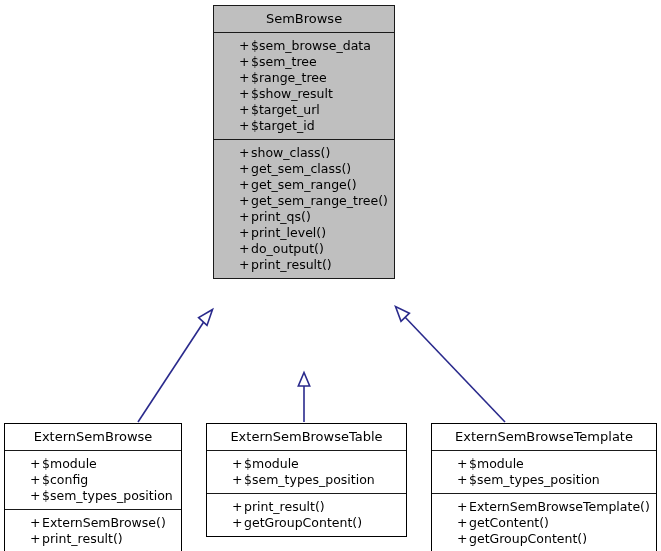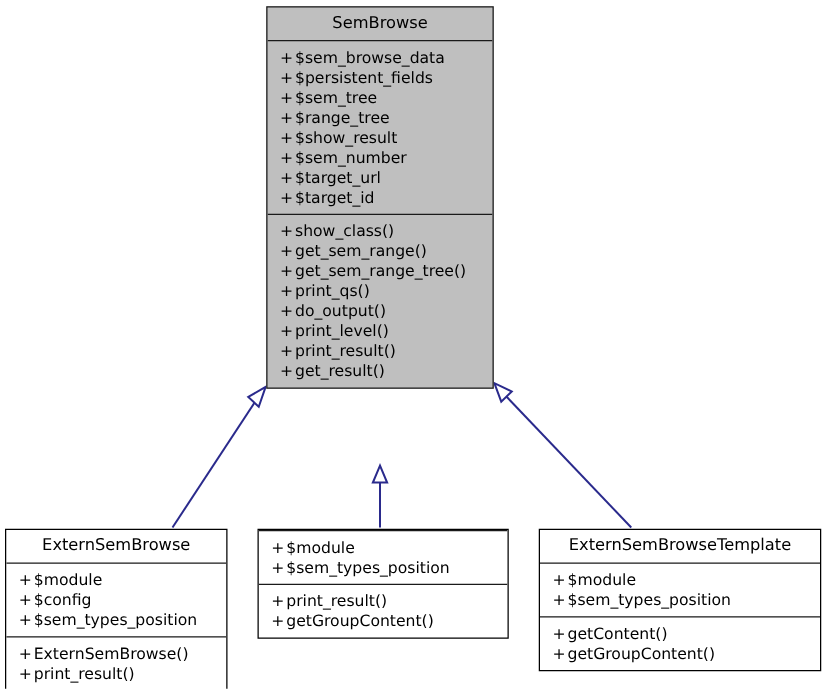--- a/index.html
+++ b/index.html
@@ -50,20 +50,21 @@
     white-space: nowrap;
   }
   .compartment-rule {
     height: 0;
     border-top: 1px solid #1a1a1a;
     font-size: 0;
     line-height: 0;
   }
   .member-list {
     padding: 5px 0 5px 0;
+    margin-left: 15px;
   }
   .member {
     font-size: 12.5px;
     line-height: 16px;
     color: #000000;
     white-space: nowrap;
     padding-left: 10px;
   }
   .member .vis {
     display: inline-block;
@@ -97,57 +98,56 @@
       <line x1="505" y1="422" x2="403" y2="315" stroke="#2a2a8c" stroke-width="1.6"></line>
       <polygon points="395.5,306.5 401.0,321.3 409.4,313.2" fill="#ffffff" stroke="#2a2a8c" stroke-width="1.6" stroke-linejoin="miter"></polygon>
     </g>
   </svg>
 
   <div class="uml-class is-root" id="cls-sembrowse">
     <div class="class-title">SemBrowse</div>
     <div class="compartment-rule"></div>
     <div class="member-list">
       <div class="member"><span class="vis">+</span><span>$sem_browse_data</span></div>
-      <div class="member"><span class="vis">+</span><span>$persistent_fields</span></div>
       <div class="member"><span class="vis">+</span><span>$sem_tree</span></div>
       <div class="member"><span class="vis">+</span><span>$range_tree</span></div>
       <div class="member"><span class="vis">+</span><span>$show_result</span></div>
-      <div class="member"><span class="vis">+</span><span>$sem_number</span></div>
       <div class="member"><span class="vis">+</span><span>$target_url</span></div>
       <div class="member"><span class="vis">+</span><span>$target_id</span></div>
     </div>
     <div class="compartment-rule"></div>
     <div class="member-list">
       <div class="member"><span class="vis">+</span><span>show_class()</span></div>
+      <div class="member"><span class="vis">+</span><span>get_sem_class()</span></div>
       <div class="member"><span class="vis">+</span><span>get_sem_range()</span></div>
       <div class="member"><span class="vis">+</span><span>get_sem_range_tree()</span></div>
       <div class="member"><span class="vis">+</span><span>print_qs()</span></div>
+      <div class="member"><span class="vis">+</span><span>print_level()</span></div>
       <div class="member"><span class="vis">+</span><span>do_output()</span></div>
-      <div class="member"><span class="vis">+</span><span>print_level()</span></div>
       <div class="member"><span class="vis">+</span><span>print_result()</span></div>
-      <div class="member"><span class="vis">+</span><span>get_result()</span></div>
     </div>
   </div>
 
   <div class="uml-class" id="cls-externsembrowse">
     <div class="class-title">ExternSemBrowse</div>
     <div class="compartment-rule"></div>
     <div class="member-list">
       <div class="member"><span class="vis">+</span><span>$module</span></div>
       <div class="member"><span class="vis">+</span><span>$config</span></div>
       <div class="member"><span class="vis">+</span><span>$sem_types_position</span></div>
     </div>
     <div class="compartment-rule"></div>
     <div class="member-list">
       <div class="member"><span class="vis">+</span><span>ExternSemBrowse()</span></div>
       <div class="member"><span class="vis">+</span><span>print_result()</span></div>
     </div>
   </div>
 
   <div class="uml-class" id="cls-externsembrowsetable">
+    <div class="class-title">ExternSemBrowseTable</div>
     <div class="compartment-rule"></div>
     <div class="member-list">
       <div class="member"><span class="vis">+</span><span>$module</span></div>
       <div class="member"><span class="vis">+</span><span>$sem_types_position</span></div>
     </div>
     <div class="compartment-rule"></div>
     <div class="member-list">
       <div class="member"><span class="vis">+</span><span>print_result()</span></div>
       <div class="member"><span class="vis">+</span><span>getGroupContent()</span></div>
     </div>
@@ -155,18 +155,19 @@
 
   <div class="uml-class" id="cls-externsembrowsetemplate">
     <div class="class-title">ExternSemBrowseTemplate</div>
     <div class="compartment-rule"></div>
     <div class="member-list">
       <div class="member"><span class="vis">+</span><span>$module</span></div>
       <div class="member"><span class="vis">+</span><span>$sem_types_position</span></div>
     </div>
     <div class="compartment-rule"></div>
     <div class="member-list">
+      <div class="member"><span class="vis">+</span><span>ExternSemBrowseTemplate()</span></div>
       <div class="member"><span class="vis">+</span><span>getContent()</span></div>
       <div class="member"><span class="vis">+</span><span>getGroupContent()</span></div>
     </div>
   </div>
 
 </div>
 
 </body></html>

